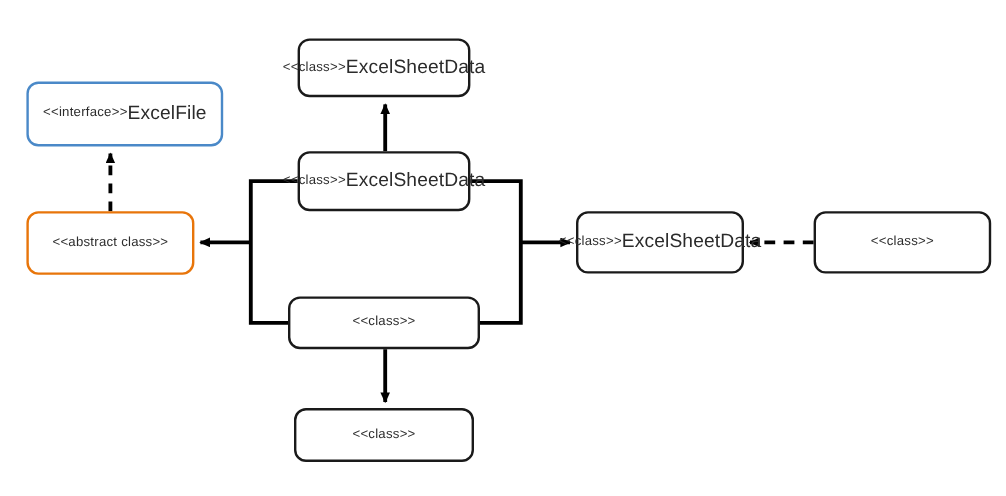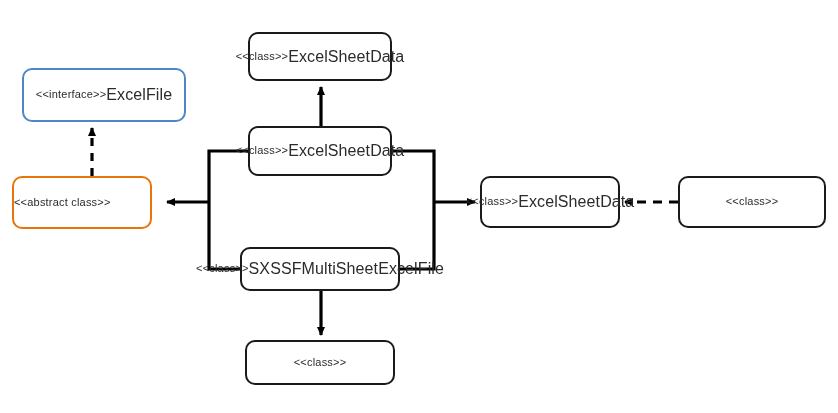--- a/index.html
+++ b/index.html
@@ -105,37 +105,36 @@
     <g>
       <line x1="678" y1="202" x2="625" y2="202" stroke="#000000" stroke-width="3.2" stroke-dasharray="9,7" marker-end="url(#arrowhead)"></line>
     </g>
   </svg>
 
   <div class="node interface" style="left:22px; top:68px; width:164px; height:54px;">
     <span class="stereotype">&lt;&lt;interface&gt;&gt;</span>
     <span class="cname">ExcelFile</span>
   </div>
 
-  <div class="node abstract" style="left:12px; top:176px; width:140px; height:53px;justify-content:space-between;">
+  <div class="node abstract" style="left:22px; top:176px; width:140px; height:53px;">
     <span class="stereotype">&lt;&lt;abstract class&gt;&gt;</span>
   </div>
 
   <div class="node" style="left:248px; top:32px; width:144px; height:49px;">
     <span class="stereotype">&lt;&lt;class&gt;&gt;</span>
     <span class="cname">ExcelSheetData</span>
   </div>
 
   <div class="node" style="left:248px; top:126px; width:144px; height:50px;">
     <span class="stereotype">&lt;&lt;class&gt;&gt;</span>
     <span class="cname">ExcelSheetData</span>
   </div>
 
   <div class="node" style="left:240px; top:247px; width:160px; height:44px;">
     <span class="stereotype">&lt;&lt;class&gt;&gt;</span>
-    <span class="cname">SXSSFMultiSheetExcelFile</span>
   </div>
 
   <div class="node" style="left:245px; top:340px; width:150px; height:45px;">
     <span class="stereotype">&lt;&lt;class&gt;&gt;</span>
   </div>
 
   <div class="node" style="left:480px; top:176px; width:140px; height:52px;">
     <span class="stereotype">&lt;&lt;class&gt;&gt;</span>
     <span class="cname">ExcelSheetData</span>
   </div>

